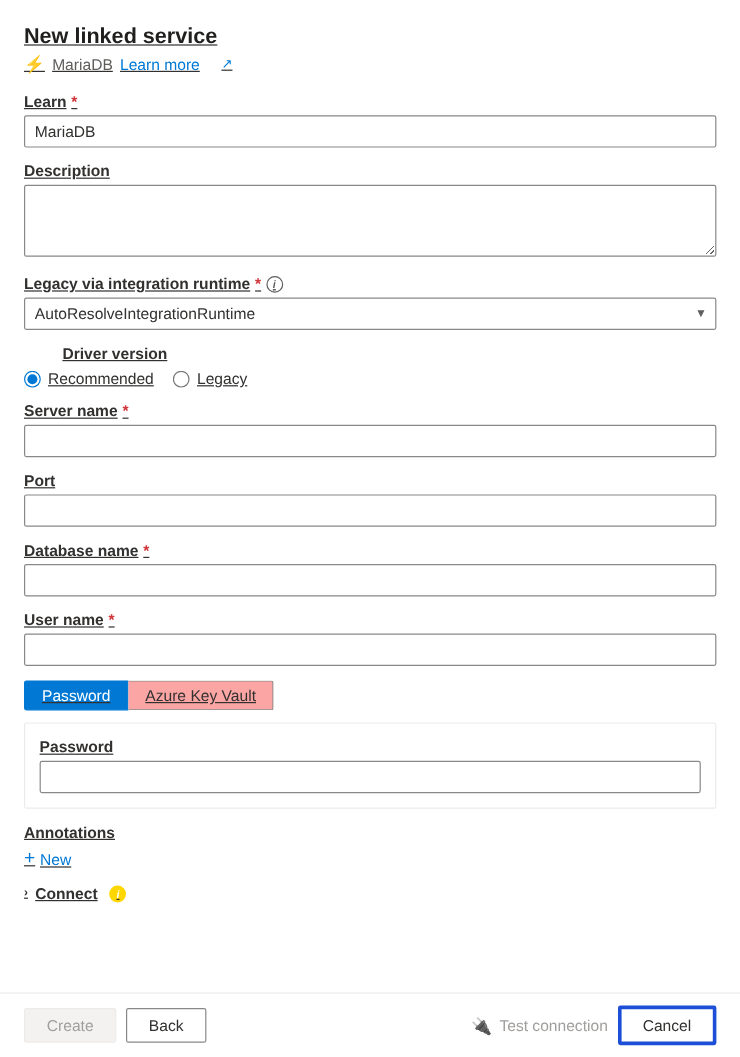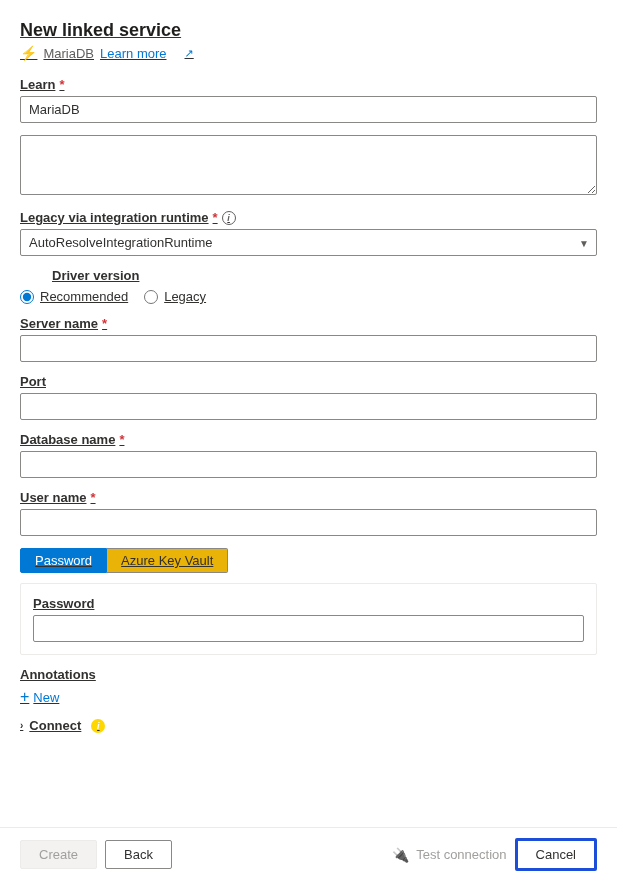--- a/index.html
+++ b/index.html
@@ -155,21 +155,21 @@
     }
     .tab-group {
       display: flex;
       margin-bottom: 10px;
     }
     .tab-btn {
       padding: 4px 14px;
       font-size: 13px;
       cursor: pointer;
       border: 1px solid #8a8886;
-      background: #eab308;
+      background: #fca5a5;
       color: #323130;
       border-radius: 2px;
       font-family: 'Segoe UI', Arial, sans-serif;
     }
     .tab-btn.active {
       background: #0078d4;
       color: #fff;
       border-color: #0078d4;
     }
     .tab-btn:not(.active) {
@@ -325,20 +325,23 @@
 
   <div class="field-group">
     <div class="field-label">
       <span>Learn</span>
       <span class="required-star">*</span>
     </div>
     <input type="text" value="MariaDB" style="">
   </div>
 
   <div class="field-group">
+    <div class="field-label">
+      <span>Description</span>
+    </div>
     <textarea style=""></textarea>
   </div>
 
   <div class="field-group">
     <div class="field-label">
       <span>Legacy via integration runtime</span>
       <span class="required-star">*</span>
       <span class="info-icon">i</span>
     </div>
     <div class="dropdown-wrapper">

